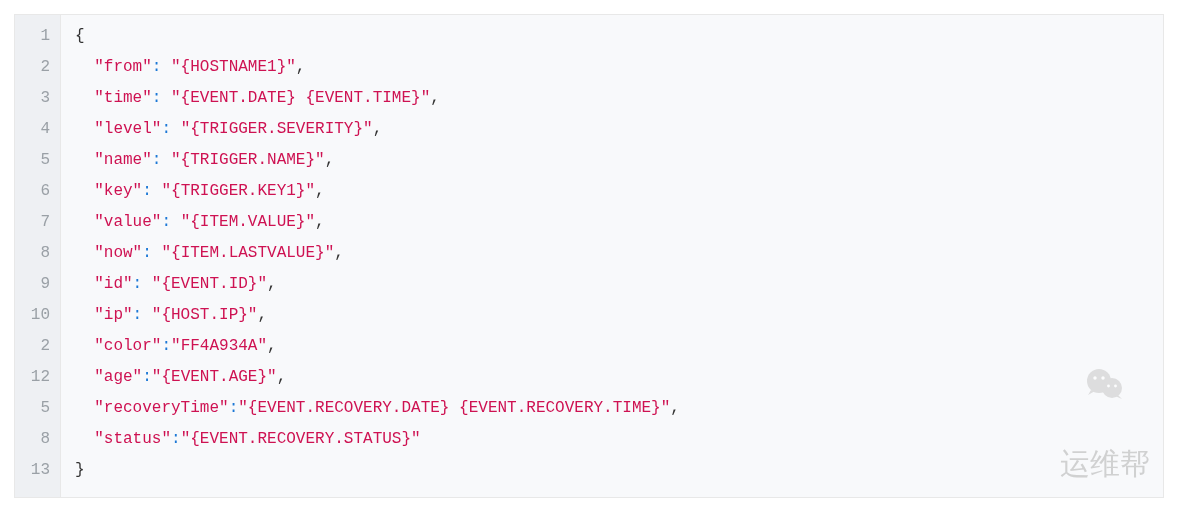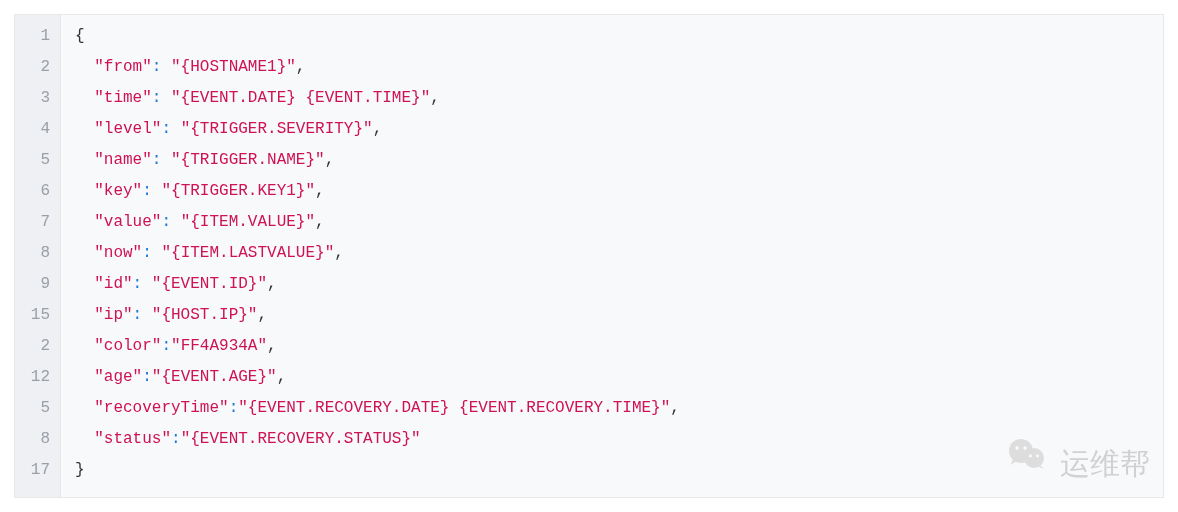--- a/index.html
+++ b/index.html
@@ -53,43 +53,44 @@
     right: 28px;
     bottom: 20px;
     display: flex;
     align-items: center;
     gap: 13px;
     color: #bcbcbc;
     font-family: -apple-system, BlinkMacSystemFont, "PingFang SC", "Microsoft YaHei", sans-serif;
     font-size: 30px;
     opacity: 0.65;
     pointer-events: none;
+    flex-direction: column;
   }
   .watermark svg { width: 40px; height: 40px; }
 </style>
 </head>
 <body>
 
 <div class="code-block">
   <div class="gutter" id="gutter">
       <div>1</div>
       <div>2</div>
       <div>3</div>
       <div>4</div>
       <div>5</div>
       <div>6</div>
       <div>7</div>
       <div>8</div>
       <div>9</div>
-      <div>15</div>
+      <div>10</div>
       <div>2</div>
       <div>12</div>
       <div>5</div>
       <div>8</div>
-      <div>17</div>
+      <div>13</div>
     </div>
   <div class="code" id="code"><div class="line"><span class="c-punc">{</span></div><div class="line"><span class="indent"></span><span class="c-key">"from"</span><span class="c-colon">: </span><span class="c-key">"{HOSTNAME1}"</span><span class="c-comma">,</span></div><div class="line"><span class="indent"></span><span class="c-key">"time"</span><span class="c-colon">: </span><span class="c-key">"{EVENT.DATE} {EVENT.TIME}"</span><span class="c-comma">,</span></div><div class="line"><span class="indent"></span><span class="c-key">"level"</span><span class="c-colon">: </span><span class="c-key">"{TRIGGER.SEVERITY}"</span><span class="c-comma">,</span></div><div class="line"><span class="indent"></span><span class="c-key">"name"</span><span class="c-colon">: </span><span class="c-key">"{TRIGGER.NAME}"</span><span class="c-comma">,</span></div><div class="line"><span class="indent"></span><span class="c-key">"key"</span><span class="c-colon">: </span><span class="c-key">"{TRIGGER.KEY1}"</span><span class="c-comma">,</span></div><div class="line"><span class="indent"></span><span class="c-key">"value"</span><span class="c-colon">: </span><span class="c-key">"{ITEM.VALUE}"</span><span class="c-comma">,</span></div><div class="line"><span class="indent"></span><span class="c-key">"now"</span><span class="c-colon">: </span><span class="c-key">"{ITEM.LASTVALUE}"</span><span class="c-comma">,</span></div><div class="line"><span class="indent"></span><span class="c-key">"id"</span><span class="c-colon">: </span><span class="c-key">"{EVENT.ID}"</span><span class="c-comma">,</span></div><div class="line"><span class="indent"></span><span class="c-key">"ip"</span><span class="c-colon">: </span><span class="c-key">"{HOST.IP}"</span><span class="c-comma">,</span></div><div class="line"><span class="indent"></span><span class="c-key">"color"</span><span class="c-colon">:</span><span class="c-key">"FF4A934A"</span><span class="c-comma">,</span></div><div class="line"><span class="indent"></span><span class="c-key">"age"</span><span class="c-colon">:</span><span class="c-key">"{EVENT.AGE}"</span><span class="c-comma">,</span></div><div class="line"><span class="indent"></span><span class="c-key">"recoveryTime"</span><span class="c-colon">:</span><span class="c-key">"{EVENT.RECOVERY.DATE} {EVENT.RECOVERY.TIME}"</span><span class="c-comma">,</span></div><div class="line"><span class="indent"></span><span class="c-key">"status"</span><span class="c-colon">:</span><span class="c-key">"{EVENT.RECOVERY.STATUS}"</span></div><div class="line"><span class="c-punc">}</span></div></div>
 </div>
 
 <div class="watermark">
   <span>
     <svg viewBox="0 0 40 40" fill="#cfcfcf">
       <circle cx="14" cy="17" r="12"></circle>
       <circle cx="27" cy="24" r="10"></circle>
       <circle cx="10" cy="14" r="1.7" fill="#fff"></circle>

